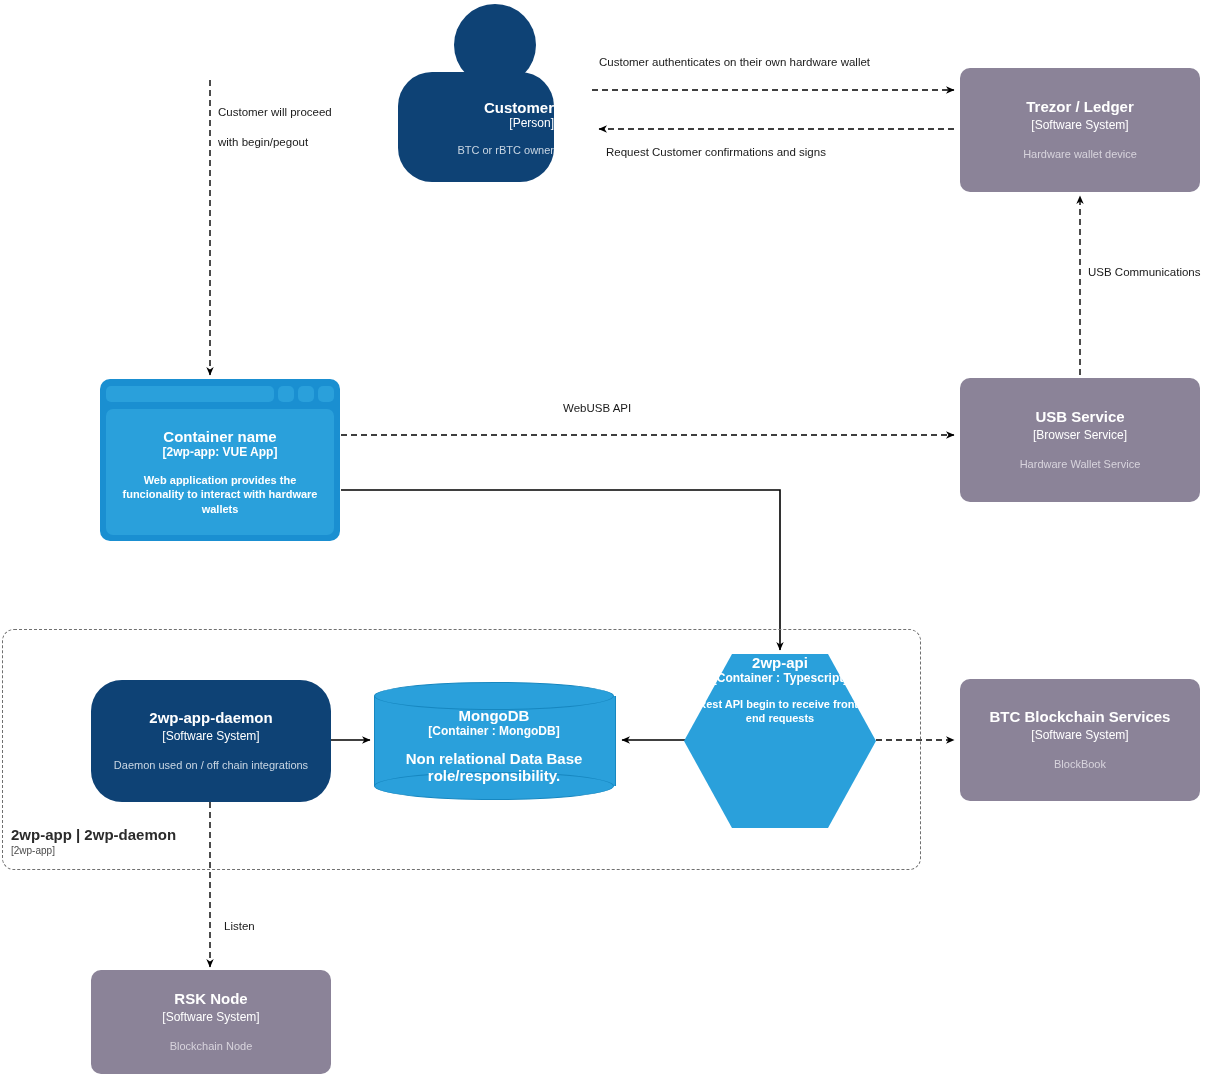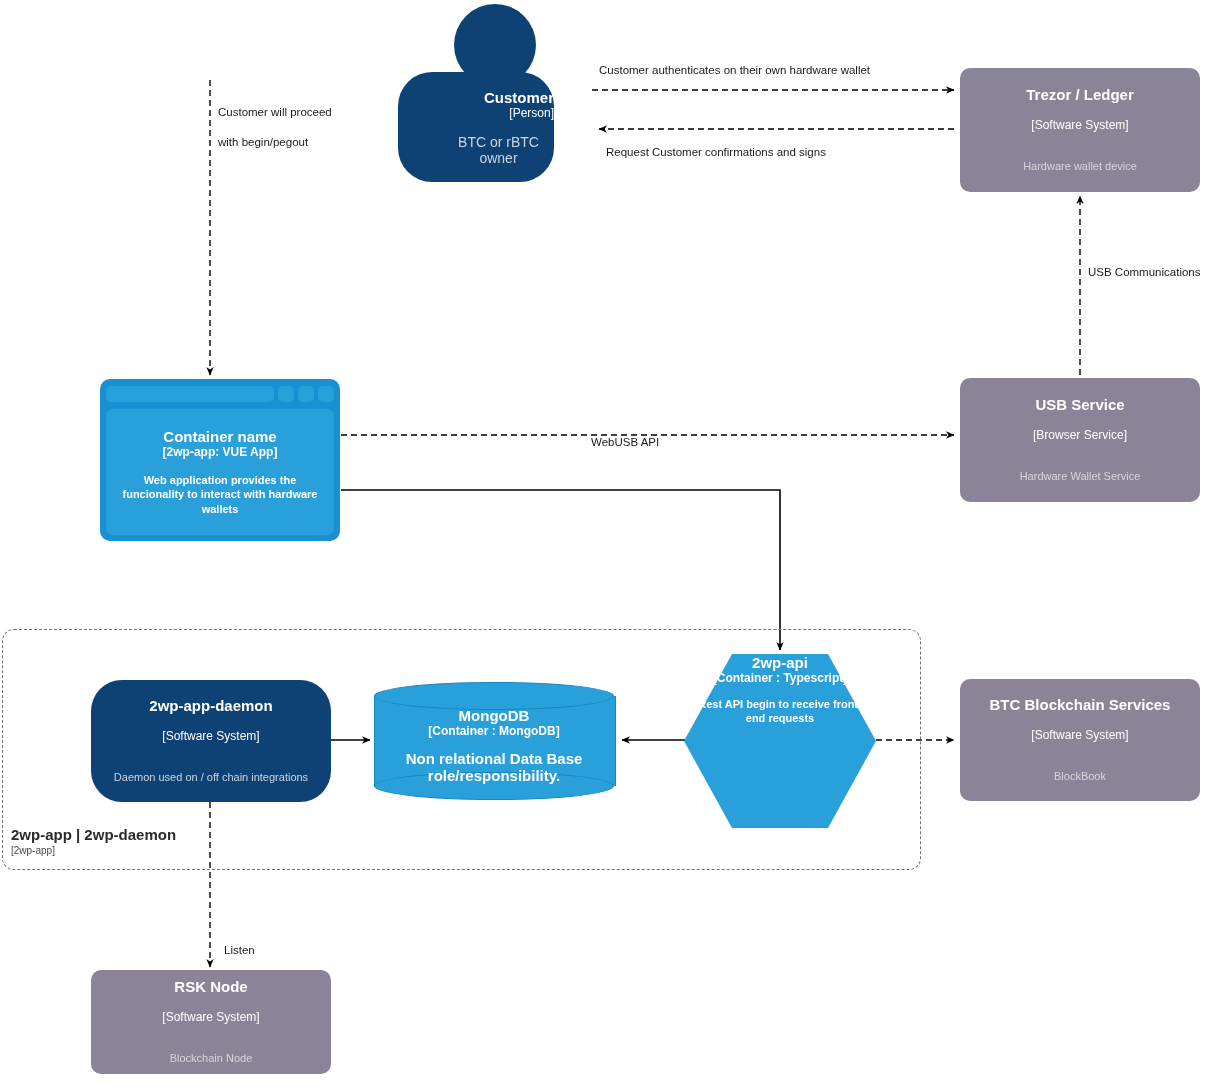--- a/index.html
+++ b/index.html
@@ -5,40 +5,40 @@
 <style>
   html,body{margin:0;padding:0;background:#ffffff;}
   body{width:1211px;height:1091px;position:relative;overflow:hidden;
        font-family:"Liberation Sans",sans-serif;color:#000;}
   #canvas{position:absolute;left:0;top:0;width:1211px;height:1091px;}
   svg.edges{position:absolute;left:0;top:0;width:1211px;height:1091px;pointer-events:none;}
 
   
   .node{position:absolute;box-sizing:border-box;display:flex;flex-direction:column;
         align-items:center;justify-content:center;text-align:right;border-radius:10px;
-        color:#ffffff;padding:6px 10px;gap:12px;}
+        color:#ffffff;padding:6px 10px;}
   .node .n-title{font-size:15px;font-weight:bold;line-height:1.25;}
   .node .n-type{font-size:12px;line-height:1.35;}
   .node .n-desc{font-size:11px;line-height:1.3;margin-top:14px;}
 
   .sysgrey{background:#8b8398;}
   .sysgrey .n-desc{color:#d8d4dd;}
   .sysblue{background:#0e4275;}
   .sysblue .n-desc{color:#c9d6e3;}
 
   
   #person{position:absolute;left:398px;top:4px;width:194px;height:178px;}
   #person .head{position:absolute;left:56px;top:0;width:82px;height:82px;border-radius:50%;
                 background:#0e4275;}
   #person .body{position:absolute;left:0;top:68px;width:156px;height:110px;border-radius:34px;
                 background:#0e4275;display:flex;flex-direction:column;align-items:flex-end;
                 justify-content:center;color:#fff;text-align:center;}
   #person .n-title{font-size:15px;font-weight:bold;}
   #person .n-type{font-size:12px;}
-  #person .n-desc{font-size:14px;margin-top:14px;color:#c9d6e3;padding-left:45px;}
+  #person .n-desc{font-size:11px;margin-top:14px;color:#c9d6e3;padding-left:45px;}
 
   
   #webapp{position:absolute;left:100px;top:379px;width:240px;height:162px;
           background:#1a8fd1;border-radius:10px;box-sizing:border-box;padding:6px;}
   #webapp .chrome{height:18px;display:flex;align-items:center;gap:4px;}
   #webapp .urlbar{flex:1;height:16px;background:#2aa0db;border-radius:5px;}
   #webapp .dot{width:16px;height:16px;background:#2aa0db;border-radius:5px;}
   #webapp .viewport{position:absolute;left:6px;top:30px;right:6px;bottom:6px;
           background:#2aa0db;border-radius:7px;display:flex;flex-direction:column;
           align-items:center;justify-content:center;text-align:center;color:#fff;padding:4px 16px;
@@ -188,21 +188,21 @@
     <div class="n-type">[Software System]</div>
     <div class="n-desc">BlockBook</div>
   </div>
 
   <div class="node sysgrey" style="left:91px;top:970px;width:240px;height:104px;">
     <div class="n-title">RSK Node</div>
     <div class="n-type">[Software System]</div>
     <div class="n-desc">Blockchain Node</div>
   </div>
 
-  <div class="elabel" style="left:599px;top:64px;">Customer authenticates on their own hardware wallet</div>
+  <div class="elabel" style="left:599px;top:56px;">Customer authenticates on their own hardware wallet</div>
   <div class="elabel" style="left:606px;top:146px;">Request Customer confirmations and signs</div>
   <div class="elabel" style="left:218px;top:106px;">Customer will proceed</div>
   <div class="elabel" style="left:218px;top:136px;">with begin/pegout</div>
-  <div class="elabel" style="left:563px;top:436px;margin-left:28px;">WebUSB API</div>
+  <div class="elabel" style="left:563px;top:402px;">WebUSB API</div>
   <div class="elabel" style="left:1088px;top:266px;">USB Communications</div>
-  <div class="elabel" style="left:224px;top:944px;">Listen</div>
+  <div class="elabel" style="left:224px;top:920px;">Listen</div>
 
 </div>
 
 </body></html>

